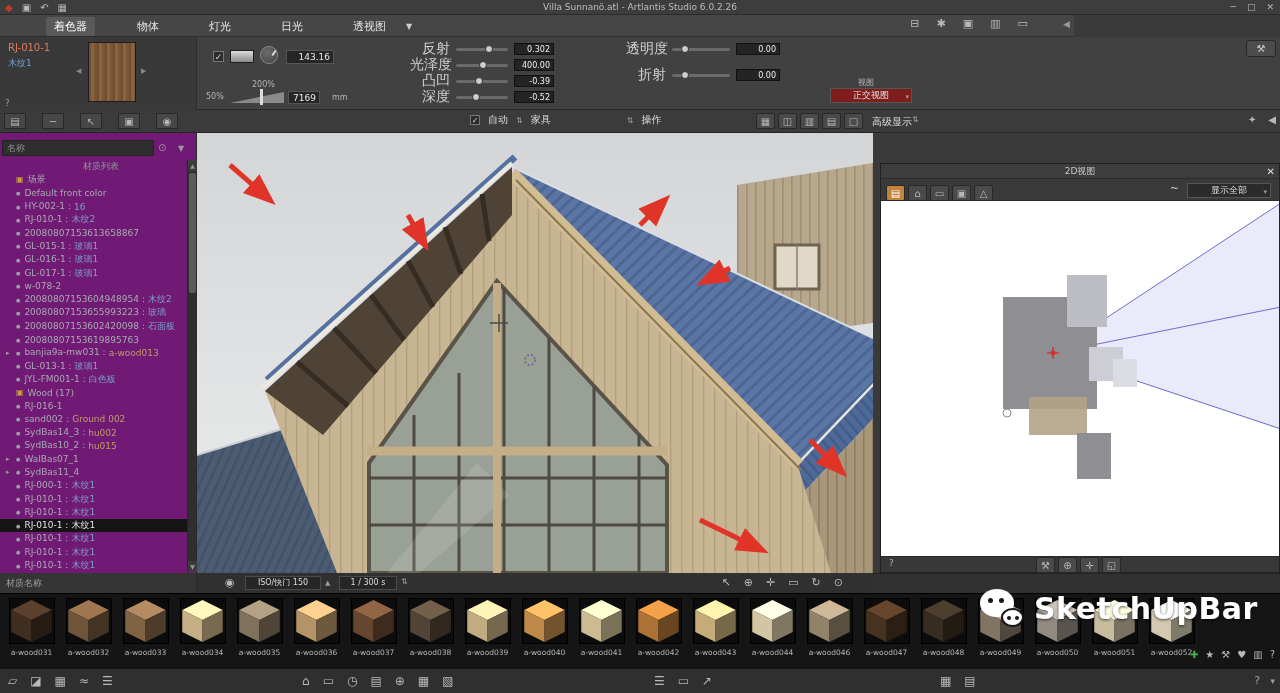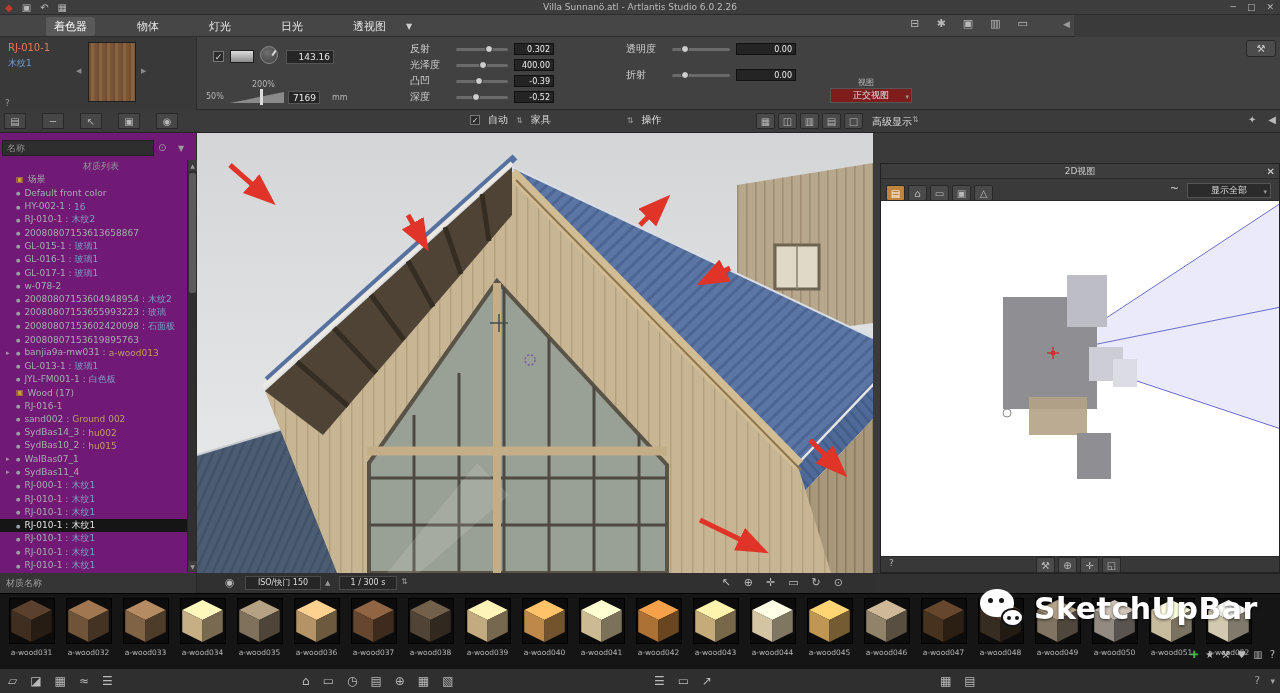--- a/index.html
+++ b/index.html
@@ -50,27 +50,27 @@
   .wedge{position:absolute;left:230px;top:55px;width:54px;height:11px;background:#8a8a8a;
        clip-path:polygon(0 100%,100% 0,100% 100%);}
   .whandle{position:absolute;left:260px;top:52px;width:3px;height:16px;background:#dcdcdc;}
   .size-field{position:absolute;left:288px;top:54px;width:32px;height:13px;}
   .size-unit{position:absolute;left:332px;top:56px;font-size:8px;color:#b5b5b5;}
   .slcol{position:absolute;top:5px;}
   .slcol1{left:410px;}
   .slcol2{left:626px;}
   .srow{display:flex;align-items:center;height:14px;margin-bottom:2px;}
   .slcol2 .srow{margin-bottom:12px;}
-  .slbl{width:40px;font-size:10px;color:#cfcfcf;margin-right:6px;white-space:nowrap;}
+  .slbl{width:40px;text-align:right;font-size:14px;color:#cfcfcf;margin-right:6px;white-space:nowrap;}
   .track{position:relative;width:52px;height:3px;background:#6a6a6a;border-radius:2px;margin-right:6px;}
   .slcol2 .track{width:58px;}
   .tknob{position:absolute;top:-3px;width:8px;height:8px;border-radius:50%;background:#cfcfcf;border:1px solid #333;}
   .sval{width:40px;height:12px;background:#242424;border:1px solid #111;color:#eee;font-size:8px;
         text-align:right;padding:1px 3px;line-height:9px;}
-  .slcol2 .sval{width:60px;}
+  .slcol2 .sval{width:44px;}
   .vsel-label{position:absolute;left:858px;top:40px;font-size:8px;color:#b5b5b5;}
   .vsel{position:absolute;left:830px;top:51px;width:82px;height:15px;background:#7f1d1d;border:1px solid #555;
         font-size:9px;color:#e0e0e0;text-align:center;line-height:13px;}
   .vsel .dd{position:absolute;right:2px;top:2px;font-size:7px;color:#9a9a9a;}
   .float-tool{position:absolute;left:1246px;top:3px;width:30px;height:17px;background:#4c4c4c;
         border:1px solid #272727;border-radius:3px;text-align:center;font-size:10px;line-height:15px;}
 
   
   .wsbar{position:absolute;left:0;top:110px;width:1280px;height:23px;background:#3b3b3b;border-bottom:1px solid #252525;}
   .wsb-left{position:absolute;left:4px;top:3px;display:flex;gap:16px;font-size:11px;width:193px;}
@@ -753,28 +753,20 @@
       </div>
       <div class="cell">
         <div class="cube" style="--c: #cfc0a0;">
           <div class="face top"></div>
           <div class="face left"></div>
           <div class="face right"></div>
         </div>
         <div class="clabel">a-wood044</div>
       </div>
       <div class="cell">
-        <div class="cube" style="--c: #bb9350;">
-          <div class="face top"></div>
-          <div class="face left"></div>
-          <div class="face right"></div>
-        </div>
-        <div class="clabel">a-wood045</div>
-      </div>
-      <div class="cell">
         <div class="cube" style="--c: #8e7f68;">
           <div class="face top"></div>
           <div class="face left"></div>
           <div class="face right"></div>
         </div>
         <div class="clabel">a-wood046</div>
       </div>
       <div class="cell">
         <div class="cube" style="--c: #46311f;">
           <div class="face top"></div>

